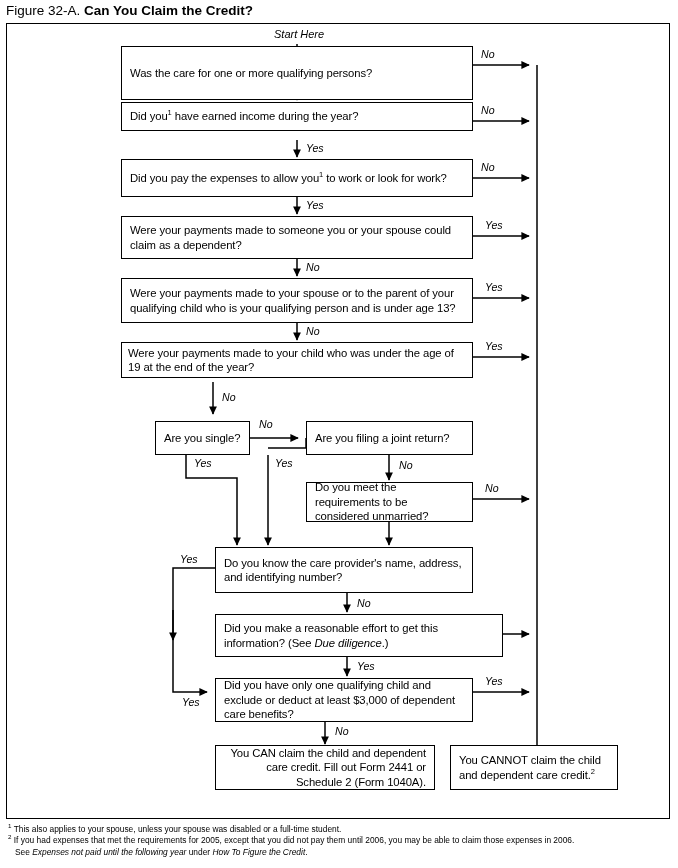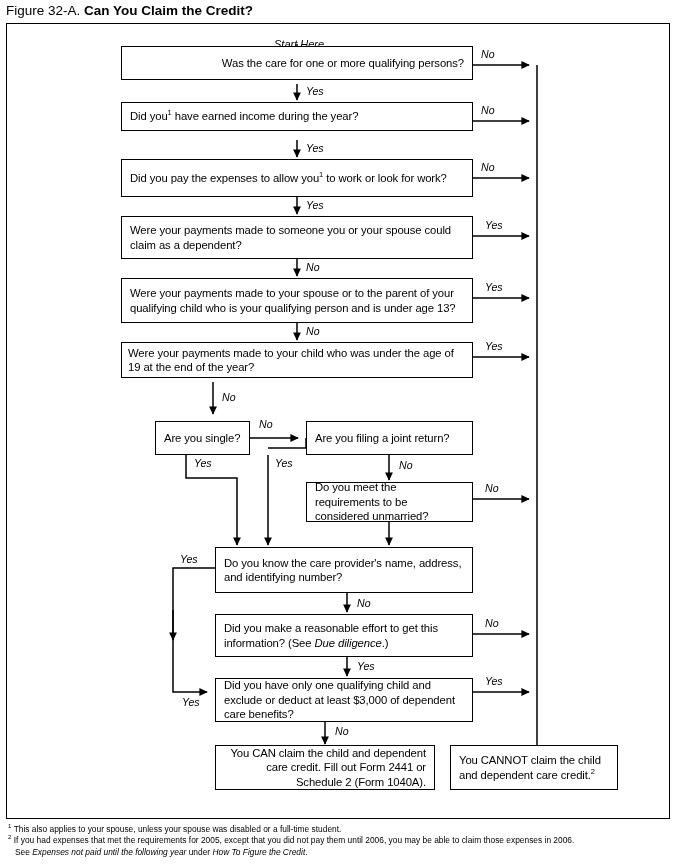--- a/index.html
+++ b/index.html
@@ -137,21 +137,21 @@
       <path d="M473,634 L529,634" marker-end="url(#ah)"></path>
 
       <path d="M347,657 L347,676" marker-end="url(#ah)"></path>
 
       <path d="M473,692 L529,692" marker-end="url(#ah)"></path>
 
       <path d="M325,722 L325,744" marker-end="url(#ah)"></path>
     </g>
   </svg>
 
-  <div class="lbl start" style="left:274px;top:38px;text-align:center;">Start Here</div>
+  <div class="lbl start" style="left:274px;top:28px;text-align:center;">Start Here</div>
 
   <div class="lbl" style="left:481px;top:48px;">No</div>
   <div class="lbl" style="left:306px;top:85px;">Yes</div>
   <div class="lbl" style="left:481px;top:104px;">No</div>
   <div class="lbl" style="left:306px;top:142px;">Yes</div>
   <div class="lbl" style="left:481px;top:161px;">No</div>
   <div class="lbl" style="left:306px;top:199px;">Yes</div>
   <div class="lbl" style="left:485px;top:219px;">Yes</div>
   <div class="lbl" style="left:306px;top:261px;">No</div>
   <div class="lbl" style="left:485px;top:281px;">Yes</div>
@@ -166,21 +166,21 @@
   <div class="lbl" style="left:485px;top:482px;">No</div>
 
   <div class="lbl" style="left:180px;top:553px;">Yes</div>
   <div class="lbl" style="left:357px;top:597px;">No</div>
   <div class="lbl" style="left:485px;top:617px;">No</div>
   <div class="lbl" style="left:357px;top:660px;">Yes</div>
   <div class="lbl" style="left:485px;top:675px;">Yes</div>
   <div class="lbl" style="left:335px;top:725px;">No</div>
   <div class="lbl" style="left:182px;top:696px;">Yes</div>
 
-  <div class="node" style="left:121px;top:46px;width:352px;height:34px;text-align:right;">
+  <div class="node" style="left:121px;top:46px;width:352px;height:54px;">
     <span class="txt">Was the care for one or more qualifying persons?</span>
   </div>
 
   <div class="node" style="left:121px;top:102px;width:352px;height:29px;">
     <span class="txt">Did you<sup>1</sup> have earned income during the year?</span>
   </div>
 
   <div class="node" style="left:121px;top:159px;width:352px;height:38px;">
     <span class="txt">Did you pay the expenses to allow you<sup>1</sup> to work or look for work?</span>
   </div>
@@ -206,21 +206,21 @@
   </div>
 
   <div class="node" style="left:306px;top:482px;width:167px;height:40px;">
     <span class="txt">Do you meet the requirements to be considered unmarried?</span>
   </div>
 
   <div class="node" style="left:215px;top:547px;width:258px;height:46px;">
     <span class="txt">Do you know the care provider's name, address, and identifying number?</span>
   </div>
 
-  <div class="node" style="left:215px;top:614px;width:258px;height:43px;">
+  <div class="node" style="left:215px;top:614px;width:288px;height:43px;">
     <span class="txt"><span>Did you make a reasonable effort to get this information? (See </span><i>Due diligence</i><span>.)</span></span>
   </div>
 
   <div class="node" style="left:215px;top:678px;width:258px;height:44px;">
     <span class="txt">Did you have only one qualifying child and exclude or deduct at least $3,000 of dependent care benefits?</span>
   </div>
 
   <div class="node" style="left:215px;top:745px;width:220px;height:45px;text-align:right;">
     <span class="txt">You CAN claim the child and dependent care credit. Fill out Form 2441 or Schedule 2 (Form 1040A).</span>
   </div>

